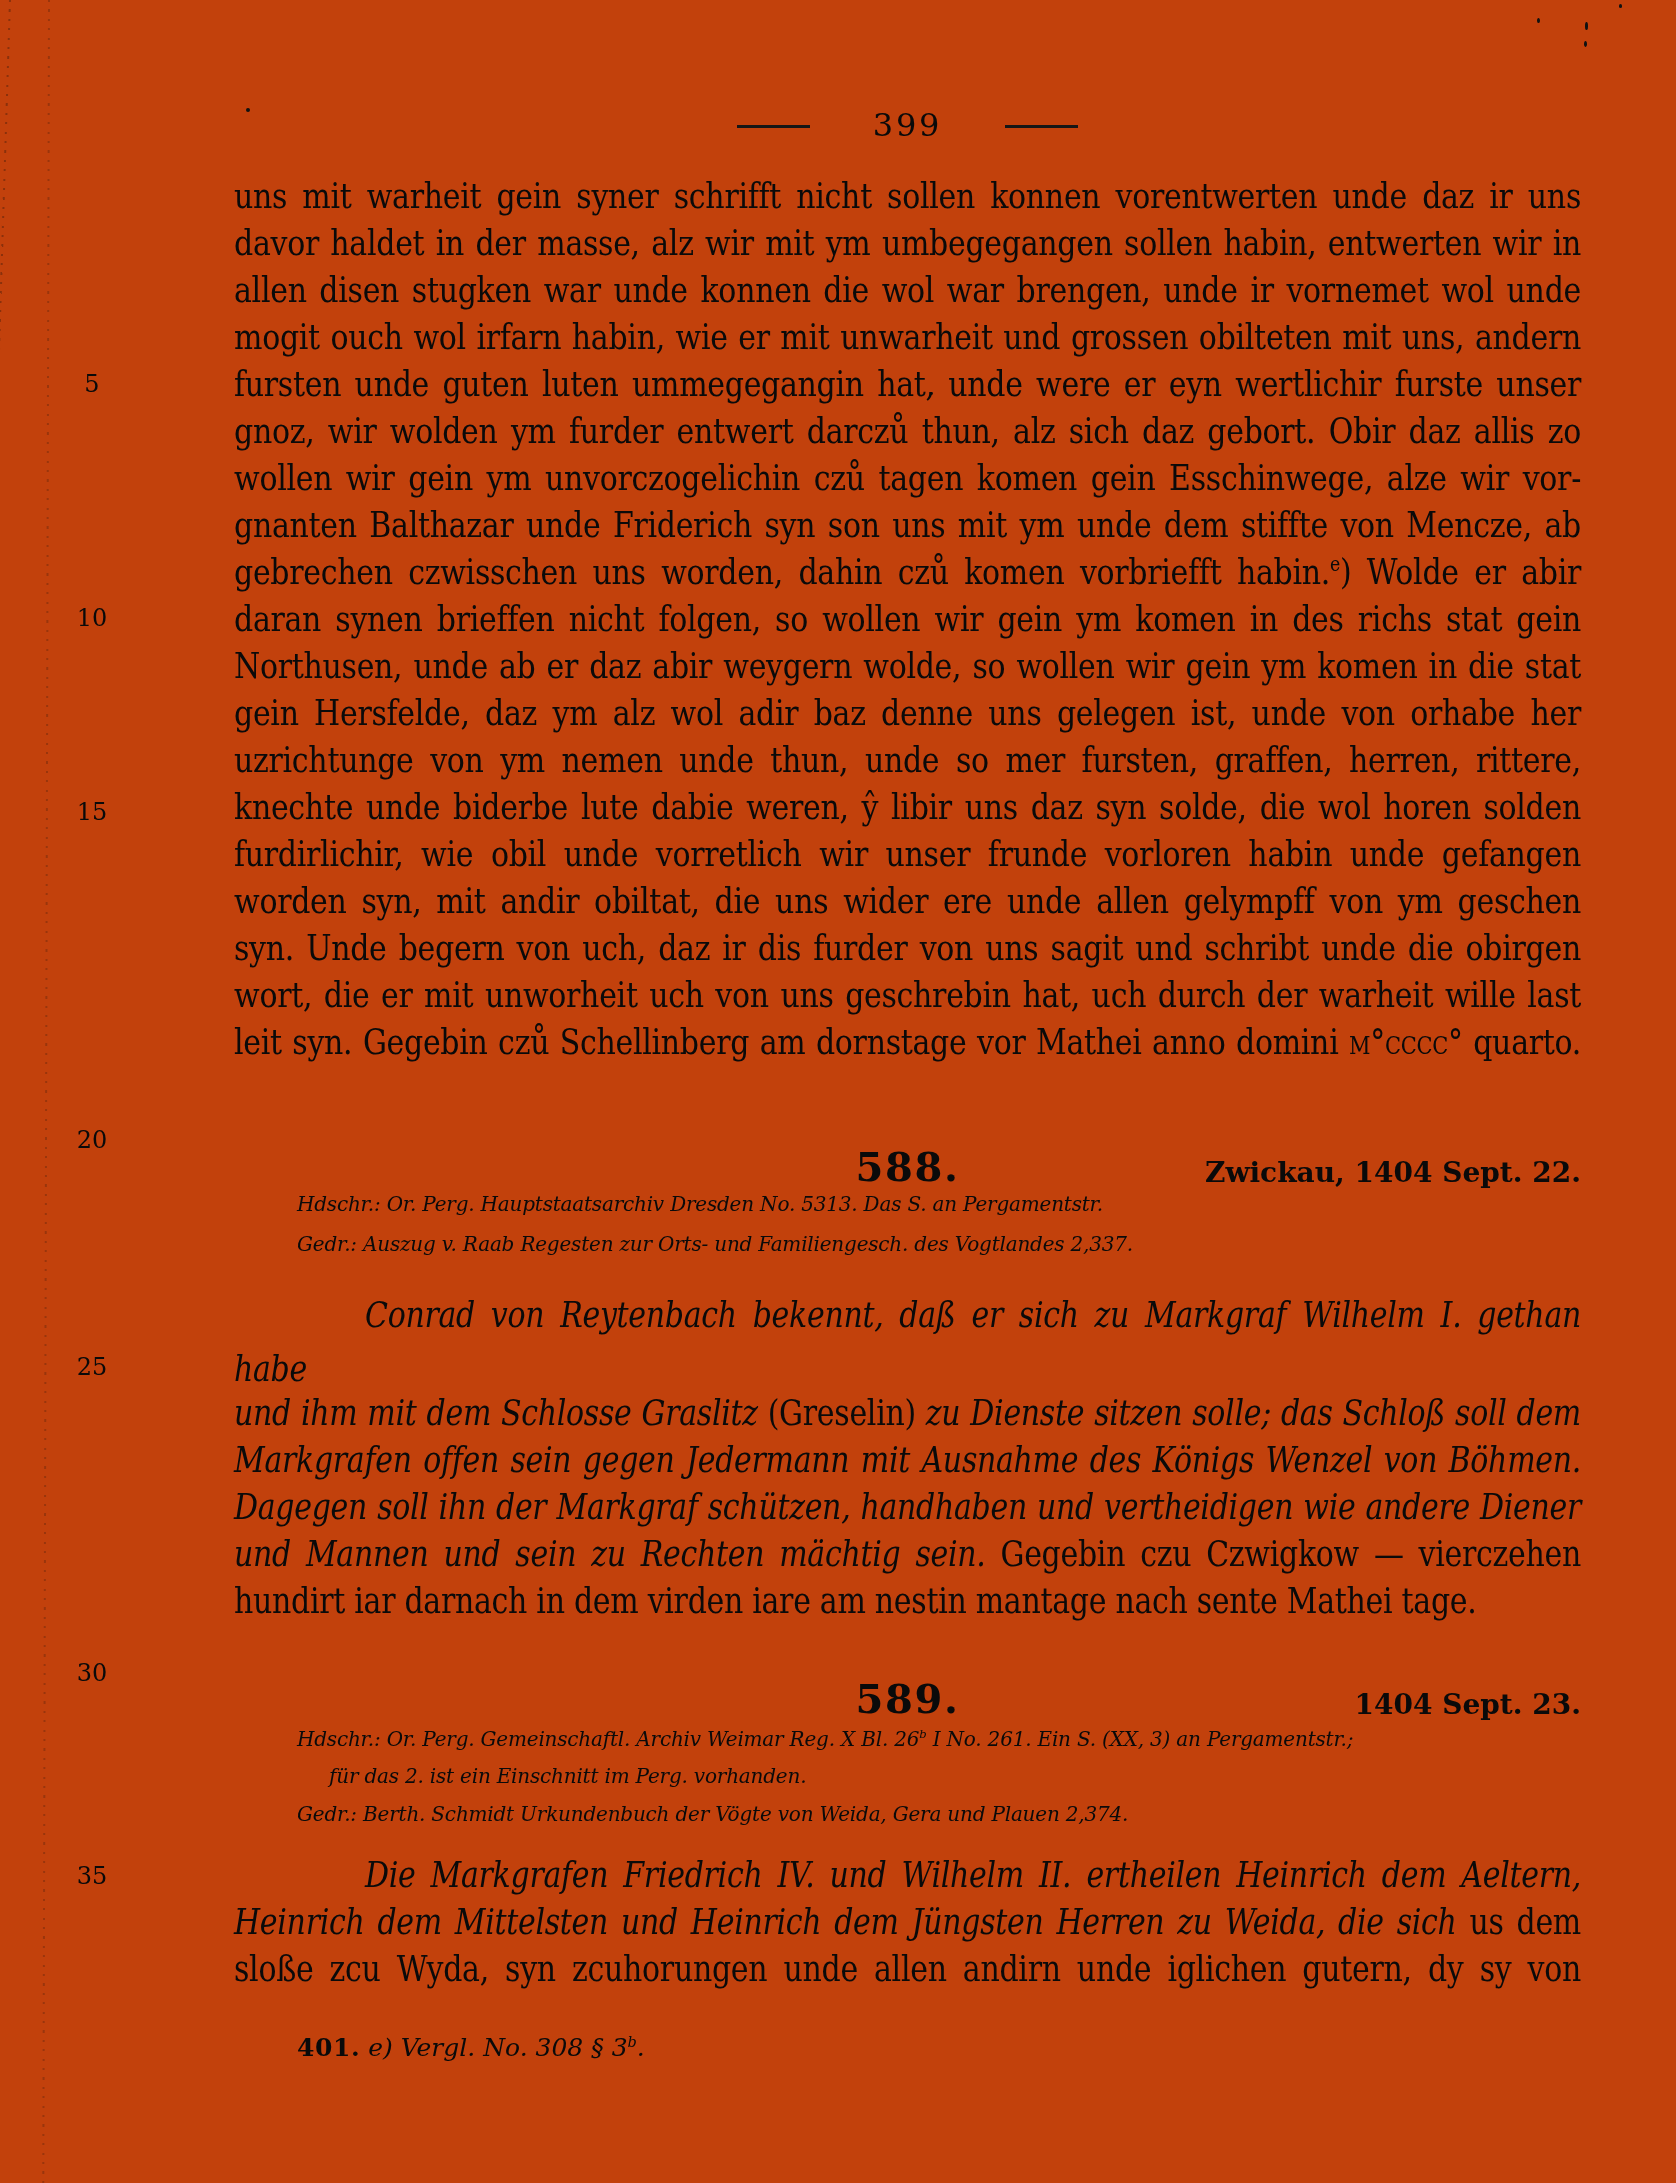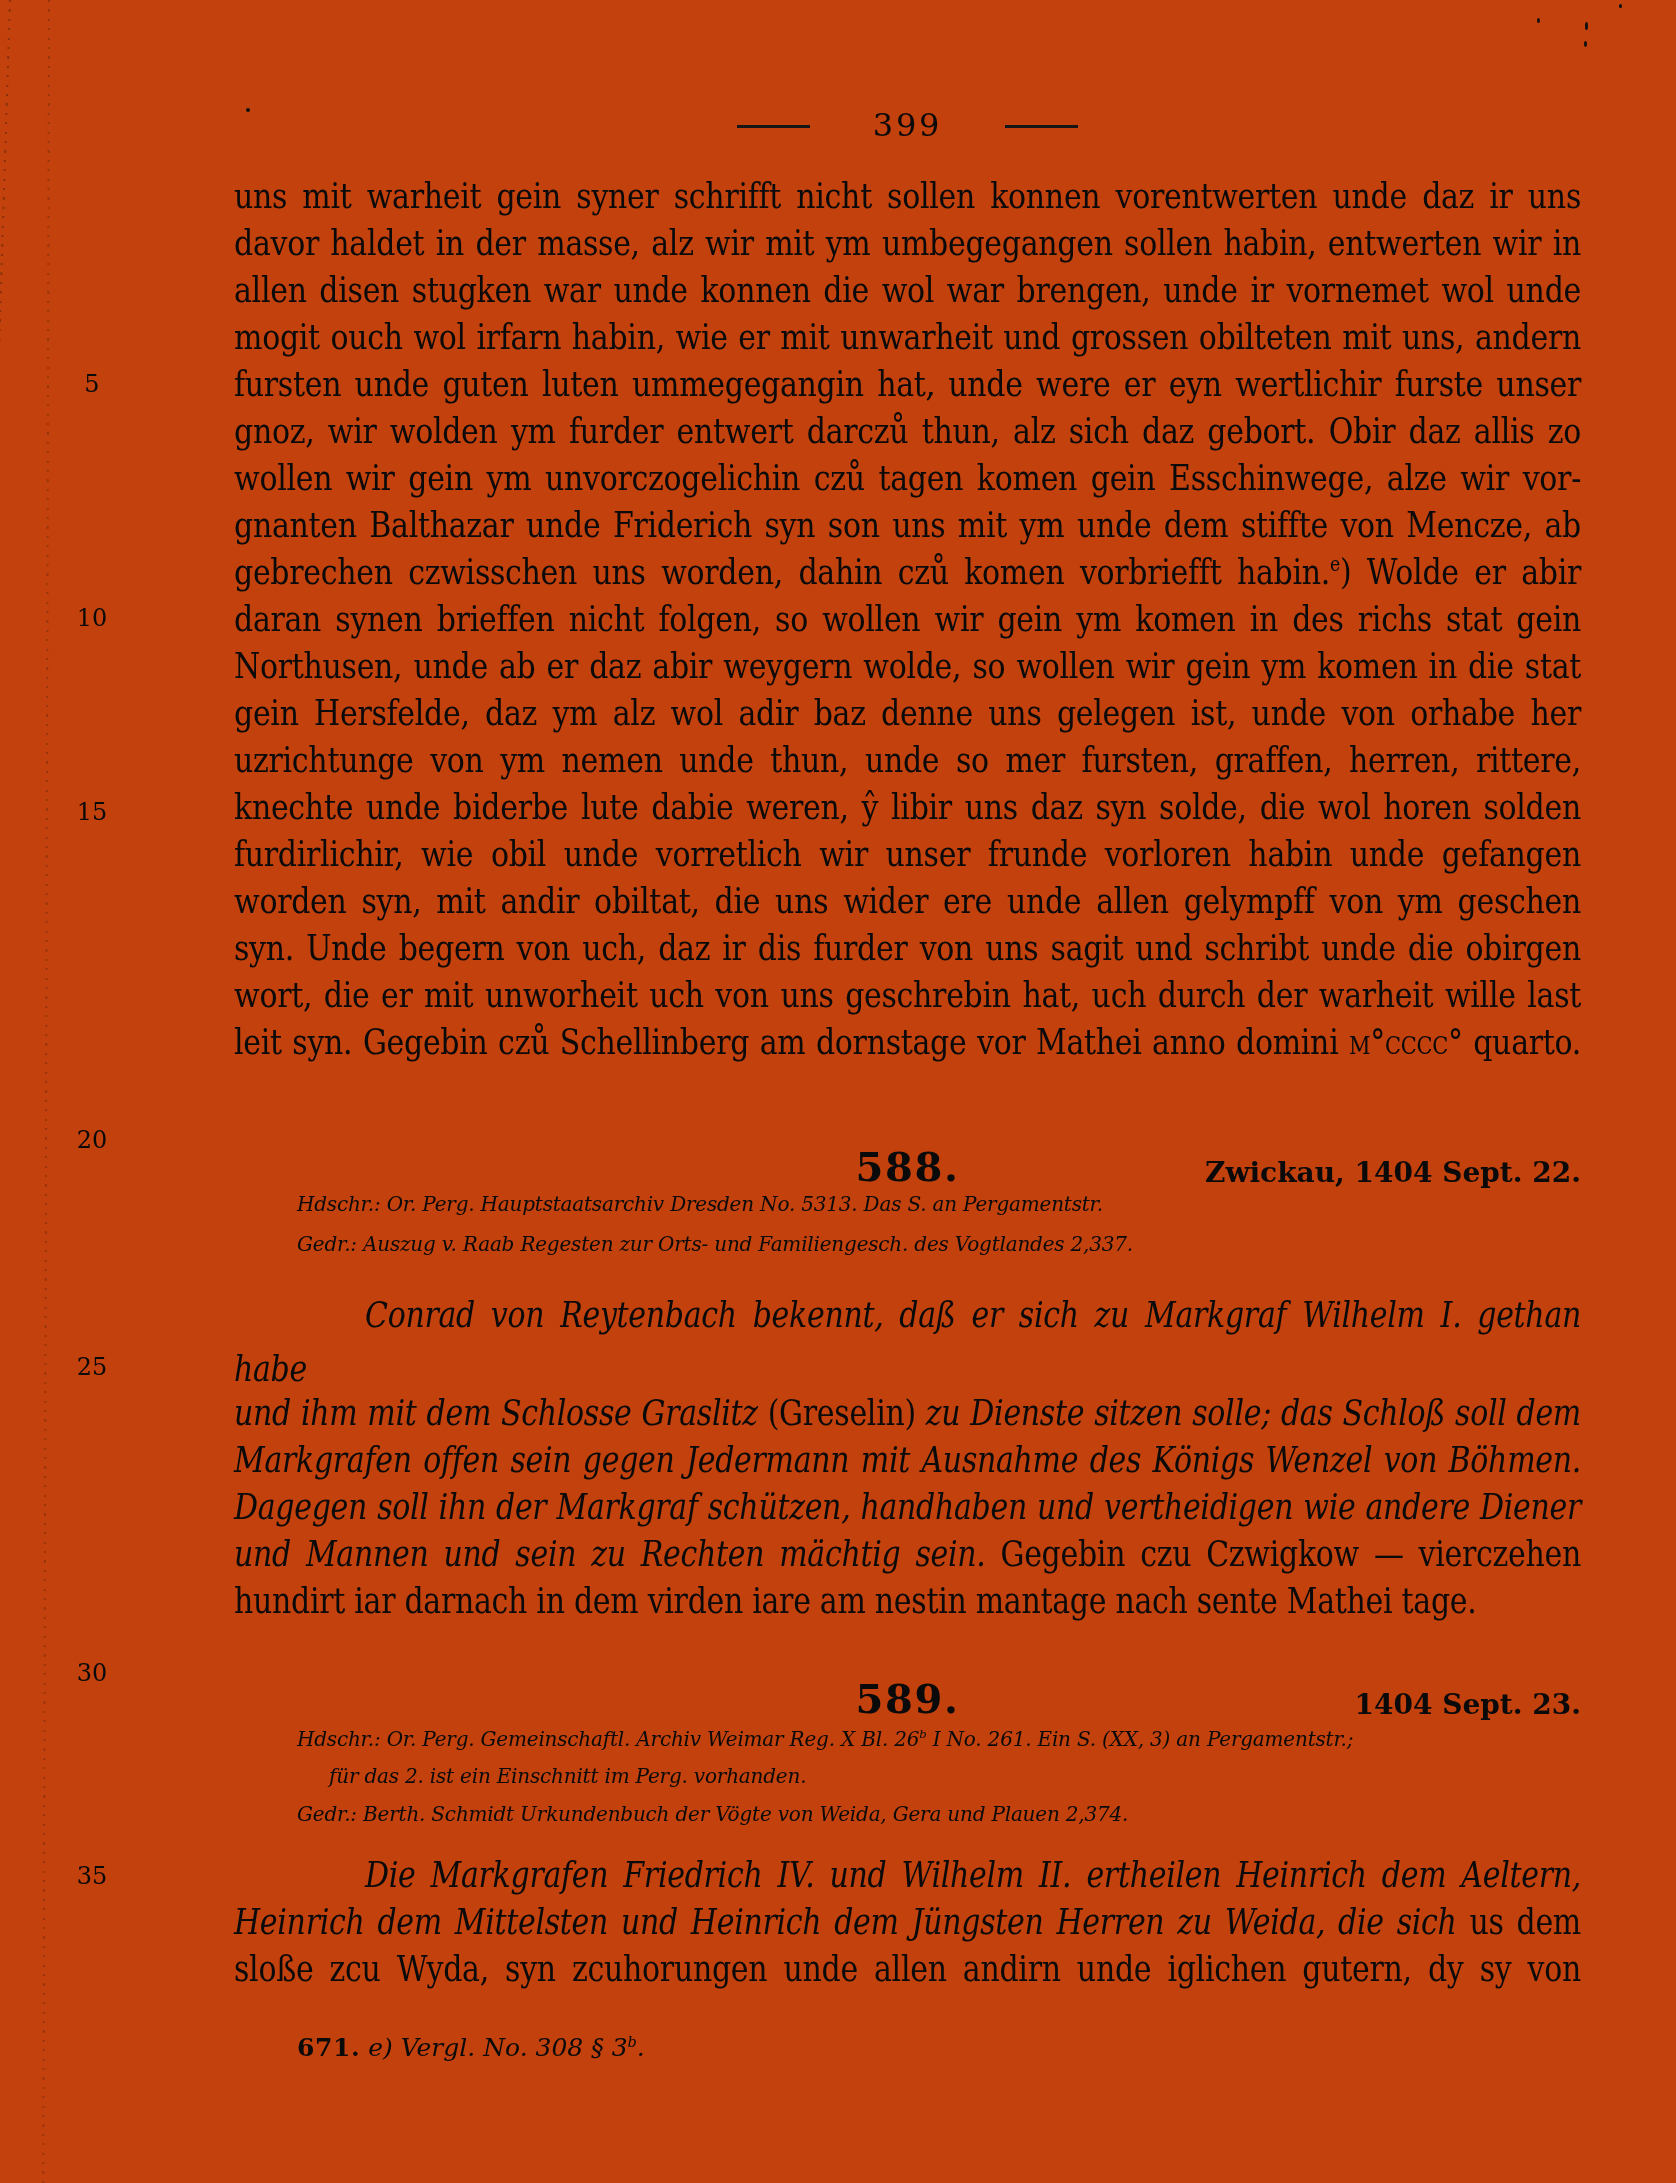--- a/index.html
+++ b/index.html
@@ -134,17 +134,17 @@
   <div class="src hd589"><span class="lbl">Hdschr.:</span> <span>Or. Perg. Gemeinschaftl. Archiv Weimar Reg. X Bl. 26</span><sup>b</sup><span> I No. 261.  Ein S. (XX, 3) an Pergamentstr.;</span></div>
   <div class="src hd589c">für das 2. ist ein Einschnitt im Perg. vorhanden.</div>
   <div class="src gd589"><span class="lbl">Gedr.:</span> <span>Berth. Schmidt Urkundenbuch der Vögte von Weida, Gera und Plauen 2,374.</span></div>
   <section class="summ s589">
     <div class="sl indent">Die Markgrafen Friedrich IV. und Wilhelm II. ertheilen Heinrich dem Aeltern,</div>
     <div class="sl"><span>Heinrich dem Mittelsten und Heinrich dem Jüngsten Herren zu Weida, die sich </span><span class="rm">us dem</span></div>
     <div class="sl rm">sloße zcu Wyda, syn zcuhorungen unde allen andirn unde iglichen gutern, dy sy von</div>
   </section>
 
   <div class="fnote">
-    <span class="ref">671.</span><span> e) </span><span>Vergl. No. 308 § 3</span><sup>b</sup><span>.</span>
+    <span class="ref">401.</span><span> e) </span><span>Vergl. No. 308 § 3</span><sup>b</sup><span>.</span>
   </div>
 
 </div>
 
 
 </body></html>

